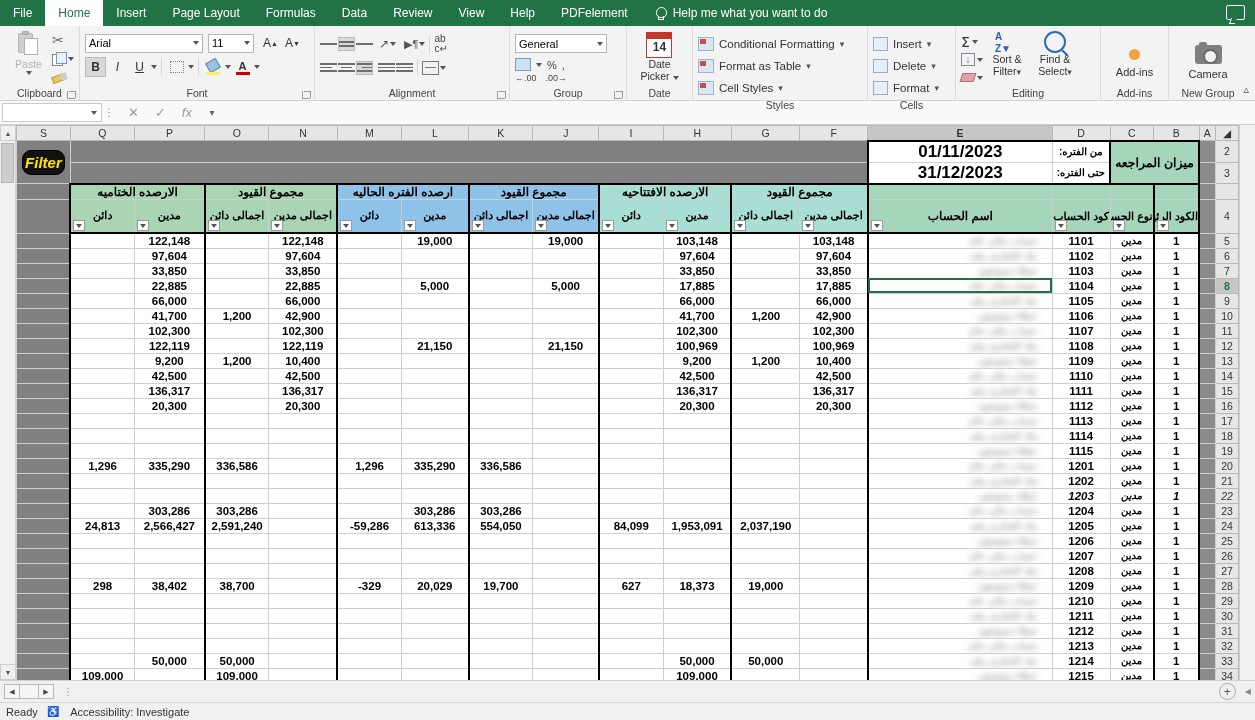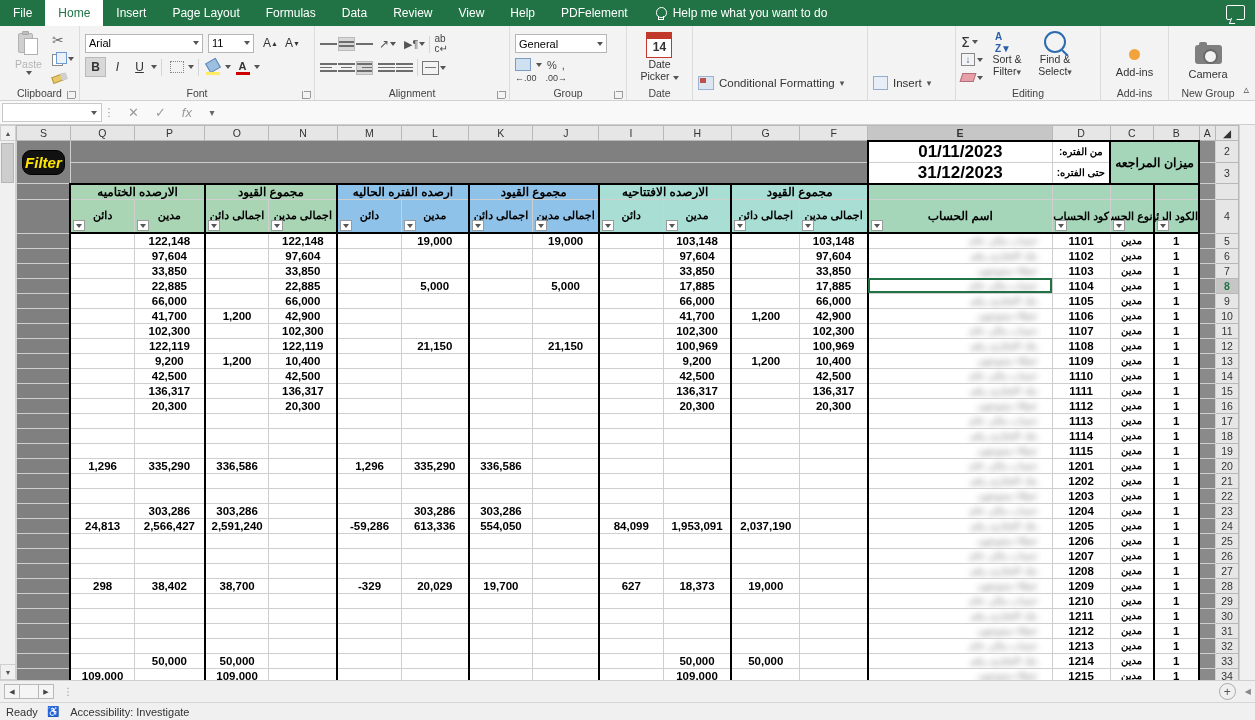--- a/index.html
+++ b/index.html
@@ -105,21 +105,21 @@
   .acct-ic{width:16px;height:13px;background:#cfe0f0;border:1px solid #7c9cc0;position:relative;}
   .num-small{font-size:11px;color:#444;}
   .dec-ic{font-size:9px;color:#444;line-height:1;}
 
   
   .cal-ic { width:26px;height:26px;border:1.4px solid #c0392b; background:#fff; position:relative;}
   .cal-ic .top { position:absolute;left:0;right:0;top:0;height:6px;background:#c0392b;}
   .cal-ic .num { position:absolute;left:0;right:0;top:7px;text-align:center;font-size:12px;color:#333;}
 
   
-  .st-row { display:flex;align-items:center;gap:5px;height:21px;font-size:11.5px;color:#333;margin-top:39px; }
+  .st-row { display:flex;align-items:center;gap:5px;height:21px;font-size:11.5px;color:#333; }
   .st-ic { width:16px;height:14px;background:#dce6f1;border:1px solid #9ab3cf;position:relative;flex:none; }
   .st-ic::after{content:"";position:absolute;left:1px;top:1px;width:6px;height:5px;background:#c0504d;}
   .chev { font-size:9px;color:#555; }
 
   
   .cell-ic{width:15px;height:14px;background:#e8eef7;border:1px solid #94accd;flex:none;}
 
   
   .ed-col{display:flex;flex-direction:column;gap:1px;padding-top:2px;}
   .ed-row{display:flex;align-items:center;gap:2px;height:17px;}
@@ -1086,21 +1086,21 @@
               <td class="cell num white b-r"></td>
               <td class="cell blurname">
                 <span>بنك التجارى رقم</span>
               </td>
               <td class="cell num white">1202</td>
               <td class="cell ar white b-r" style="font-size:10px">مدين</td>
               <td class="cell num white b-r">1</td>
               <td class="cell" style="background:#8a8a8a"></td>
               <td class="rowhdr">21</td>
             </tr>
-            <tr style="height: 15px;">
+            <tr style="height: 15px; font-style: italic;">
               <td class="cell gray"></td>
               <td class="cell num white b-l"></td>
               <td class="cell num white b-r"></td>
               <td class="cell num white "></td>
               <td class="cell num white b-r"></td>
               <td class="cell num white "></td>
               <td class="cell num white b-r"></td>
               <td class="cell num white "></td>
               <td class="cell num white b-r"></td>
               <td class="cell num white "></td>

